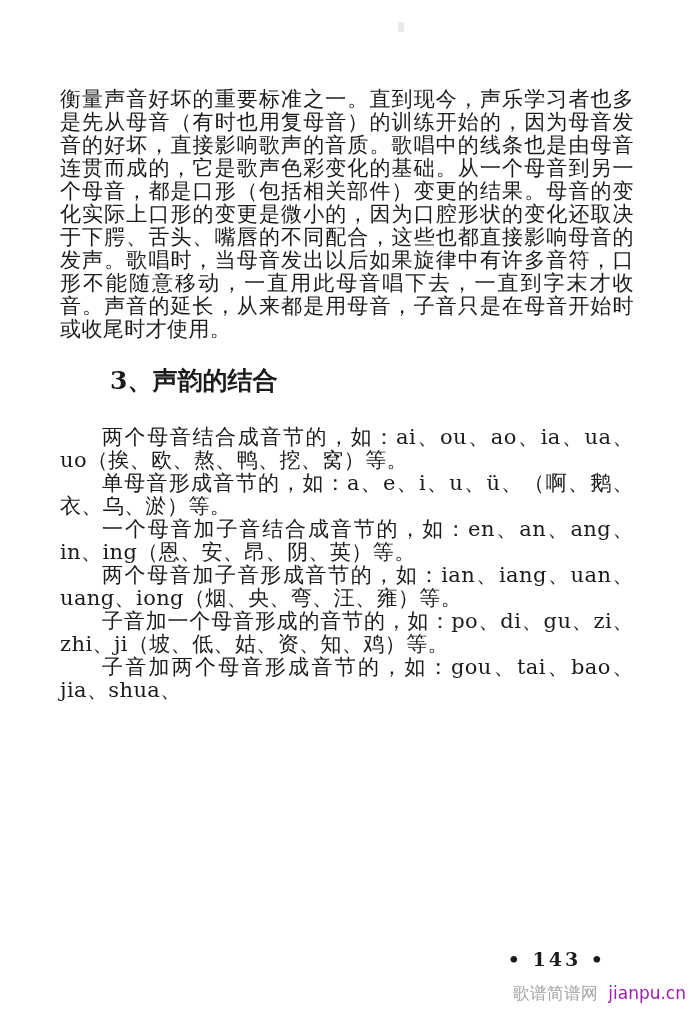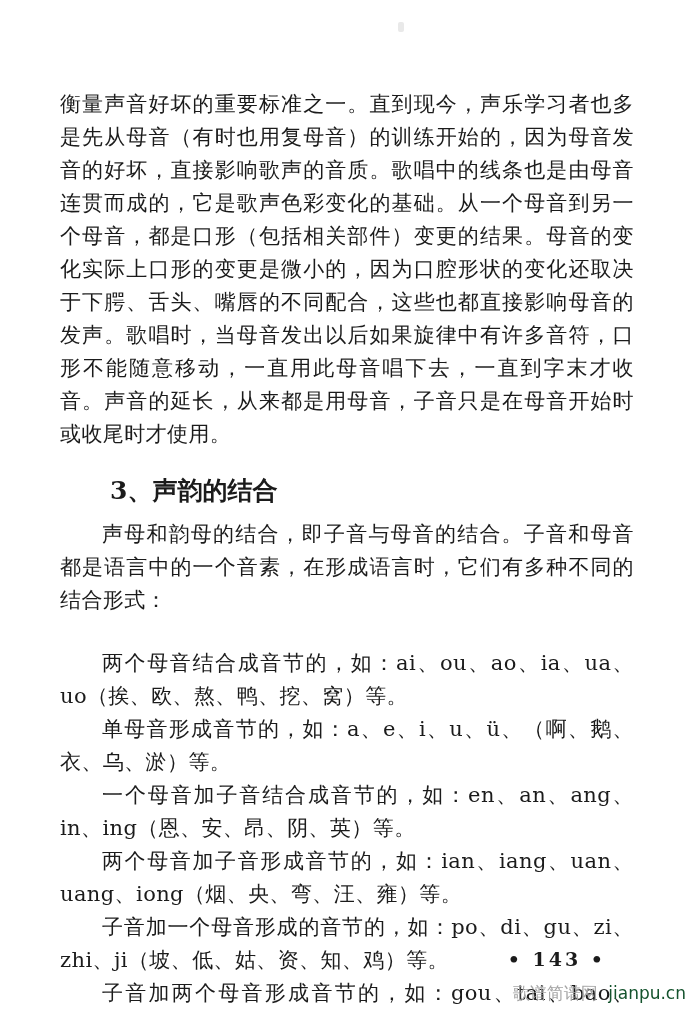--- a/index.html
+++ b/index.html
@@ -19,21 +19,21 @@
     box-sizing: border-box;
     width: 690px;
     height: 1015px;
     padding: 88px 56px 0 60px;
     background: #ffffff;
     position: relative;
   }
   .para {
     margin: 0;
     font-size: 21px;
-    line-height: 33px;
+    line-height: 23px;
     text-align: justify;
     text-justify: inter-character;
     letter-spacing: 0.4px;
     font-weight: 500;
   }
   .para.indent {
     text-indent: 2em;
   }
   .heading {
     margin: 24px 0 12px 0;
@@ -63,21 +63,21 @@
     top: 982px;
     font-size: 17px;
     font-family: "DejaVu Sans", "Liberation Sans", sans-serif;
     white-space: nowrap;
   }
   .watermark .site {
     color: #a5a5a5;
     margin-left: 36px;
   }
   .watermark .url {
-    color: #14532d;
+    color: #a21caf;
     margin-left: 5px;
     margin-top: 45px;
   }
   
   .scan-speck {
     position: absolute;
     left: 398px;
     top: 22px;
     width: 6px;
     height: 10px;
@@ -91,21 +91,20 @@
 <div class="page">
 
   <span class="scan-speck"></span>
 
   <p class="para">衡量声音好坏的重要标准之一。直到现今，声乐学习者也多是先从母音（有时也用复母音）的训练开始的，因为母音发音的好坏，直接影响歌声的音质。歌唱中的线条也是由母音连贯而成的，它是歌声色彩变化的基础。从一个母音到另一个母音，都是口形（包括相关部件）变更的结果。母音的变化实际上口形的变更是微小的，因为口腔形状的变化还取决于下腭、舌头、嘴唇的不同配合，这些也都直接影响母音的发声。歌唱时，当母音发出以后如果旋律中有许多音符，口形不能随意移动，一直用此母音唱下去，一直到字末才收音。声音的延长，从来都是用母音，子音只是在母音开始时或收尾时才使用。</p>
 
   <div class="heading">
     <span>3、</span><span>声韵的结合</span>
   </div>
 
-  <p class="para indent">声母和韵母的结合，即子音与母音的结合。子音和母音都是语言中的一个音素，在形成语言时，它们有多种不同的结合形式：</p>
 
   <div class="examples">
     <p class="para indent">两个母音结合成音节的，如：ai、ou、ao、ia、ua、uo（挨、欧、熬、鸭、挖、窝）等。</p>
     <p class="para indent">单母音形成音节的，如：a、e、i、u、ü、（啊、鹅、衣、乌、淤）等。</p>
     <p class="para indent">一个母音加子音结合成音节的，如：en、an、ang、in、ing（恩、安、昂、阴、英）等。</p>
     <p class="para indent">两个母音加子音形成音节的，如：ian、iang、uan、uang、iong（烟、央、弯、汪、雍）等。</p>
     <p class="para indent">子音加一个母音形成的音节的，如：po、di、gu、zi、zhi、ji（坡、低、姑、资、知、鸡）等。</p>
     <p class="para indent">子音加两个母音形成音节的，如：gou、tai、bao、jia、shua、</p>
   </div>
 

